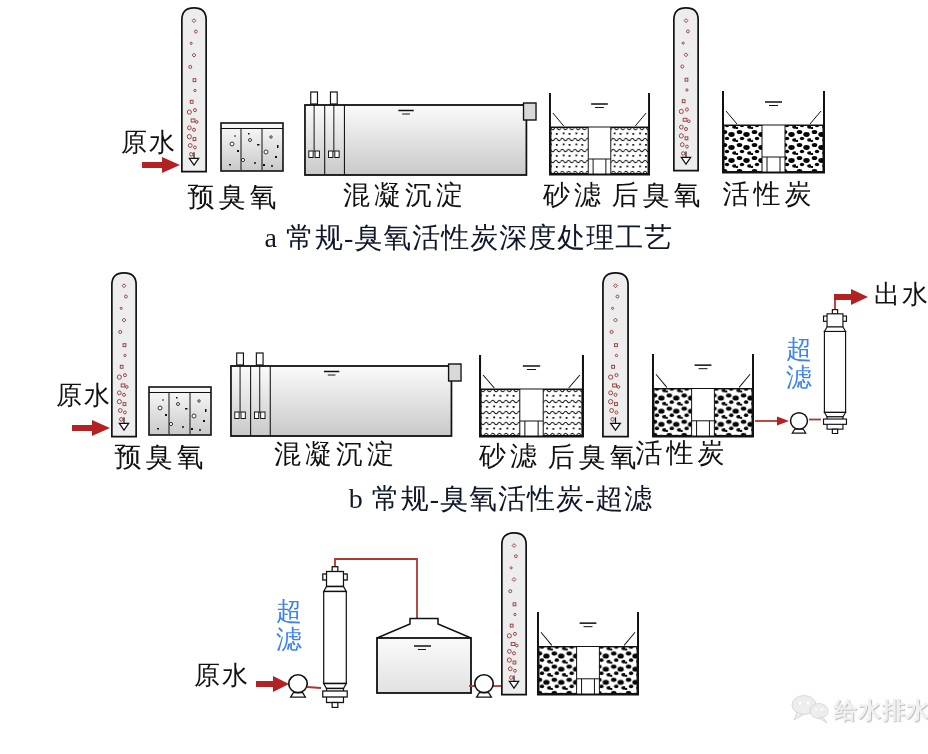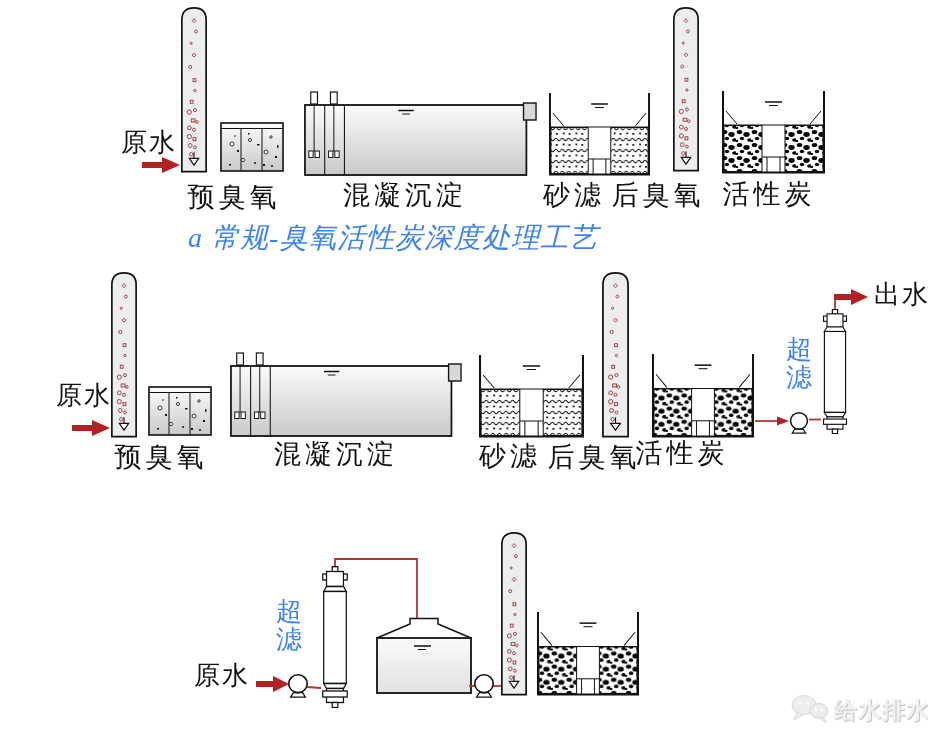--- a/index.html
+++ b/index.html
@@ -2,22 +2,22 @@
 <html><head>
 <meta charset="utf-8">
 <style>
   html,body{margin:0;padding:0;background:#fff;}
   #stage{position:relative;width:928px;height:754px;background:#fff;overflow:hidden;
          font-family:"Liberation Serif","DejaVu Serif",serif;margin-left:28px;}
   #gfx{position:absolute;left:0;top:0;}
   .lbl{position:absolute;color:#111;text-align:center;white-space:nowrap;
        font-size:27px;letter-spacing:4px;line-height:1.1;}
   .small{font-size:26px;letter-spacing:2px;}
-  .cap{position:absolute;color:#3b82f6;text-align:left;white-space:nowrap;
-       font-size:28px;letter-spacing:1px;font-style:italic;}
+  .cap{position:absolute;color:#0f172a;text-align:center;white-space:nowrap;
+       font-size:28px;letter-spacing:1px;}
   .vert{position:absolute;color:#3b82f6;font-size:26px;width:30px;line-height:1.08;
         letter-spacing:0;white-space:normal;word-break:break-all;text-align:center;}
   #watermark{position:absolute;left:762px;top:690px;width:170px;height:40px;
              display:flex;align-items:center;gap:4px;}
   #wm-text{font-family:"Liberation Sans","DejaVu Sans",sans-serif;font-weight:bold;
            font-size:23px;color:#f0f0f0;letter-spacing:1px;
            text-shadow:1px 1px 1px #bdbdbd, -1px -1px 0 #fdfdfd;}
 </style>
 </head>
 <body>
@@ -234,20 +234,21 @@
 <div class="cap" style="left:160px;top:219px;width:562px;">a 常规-臭氧活性炭深度处理工艺</div>
 
 <div class="lbl small" style="left:26px;top:382px;width:60px;">原水</div>
 <div class="lbl" style="left:80px;top:443px;width:106px;">预臭氧</div>
 <div class="lbl" style="left:234px;top:440px;width:148px;">混凝沉淀</div>
 <div class="lbl" style="left:430px;top:442px;width:104px;">砂滤</div>
 <div class="lbl" style="left:518px;top:443px;width:96px;">后臭氧</div>
 <div class="lbl" style="left:606px;top:439px;width:96px;">活性炭</div>
 <div class="vert" style="left:756px;top:336px;">超滤</div>
 <div class="lbl small" style="left:842px;top:281px;width:64px;">出水</div>
+<div class="cap" style="left:190px;top:480px;width:566px;">b 常规-臭氧活性炭-超滤</div>
 
 <div class="lbl small" style="left:164px;top:662px;width:60px;">原水</div>
 <div class="vert" style="left:246px;top:598px;">超滤</div>
 
 <div id="watermark">
   <svg width="40" height="32" viewBox="0 0 40 32">
     <g fill="#ededed" stroke="#d2d2d2" stroke-width="0.8">
       <ellipse cx="14" cy="11" rx="12" ry="9.5"></ellipse>
       <polygon points="7,18 4,26 13,21"></polygon>
       <ellipse cx="29" cy="17" rx="9" ry="7.5"></ellipse>

